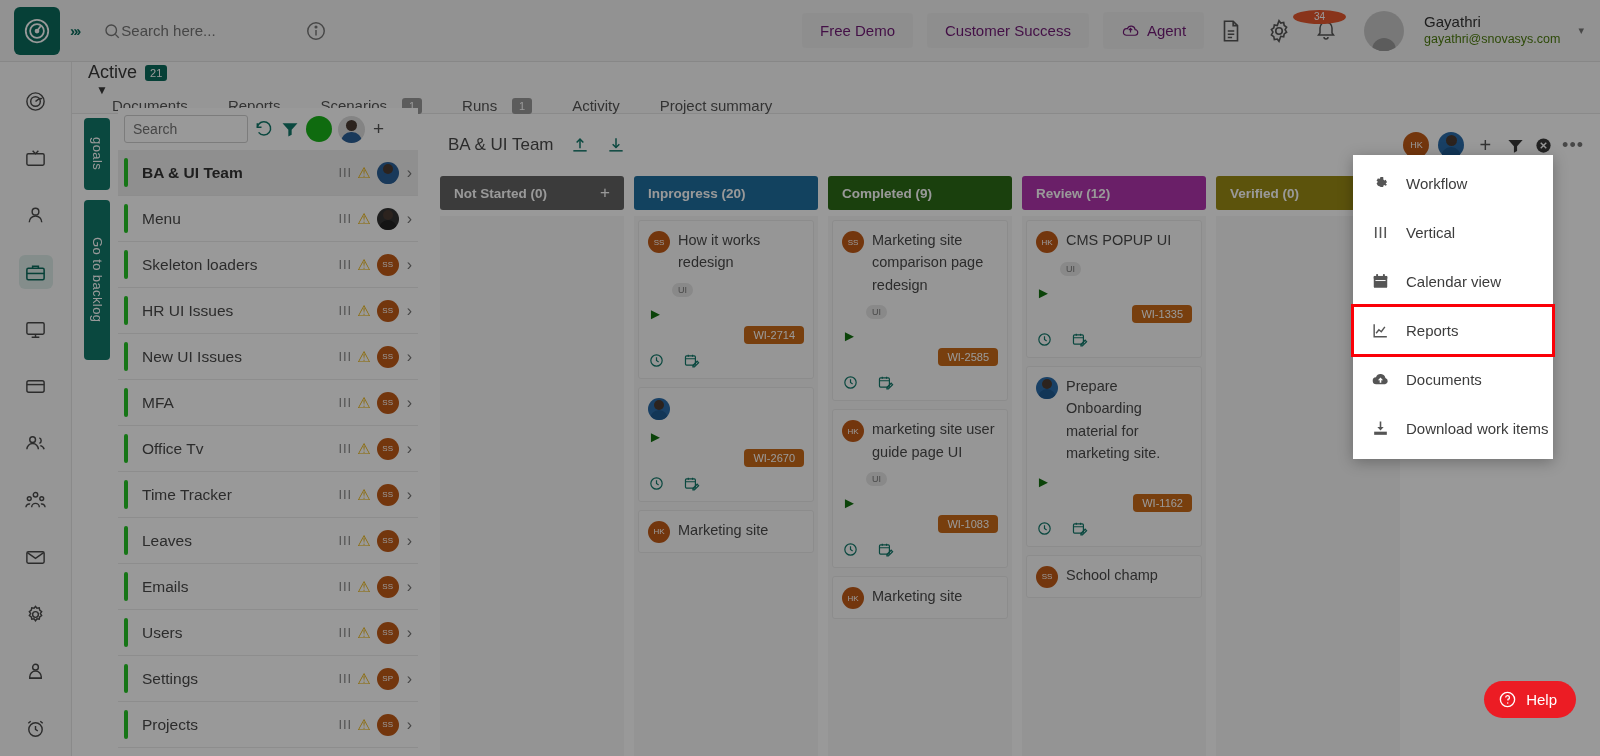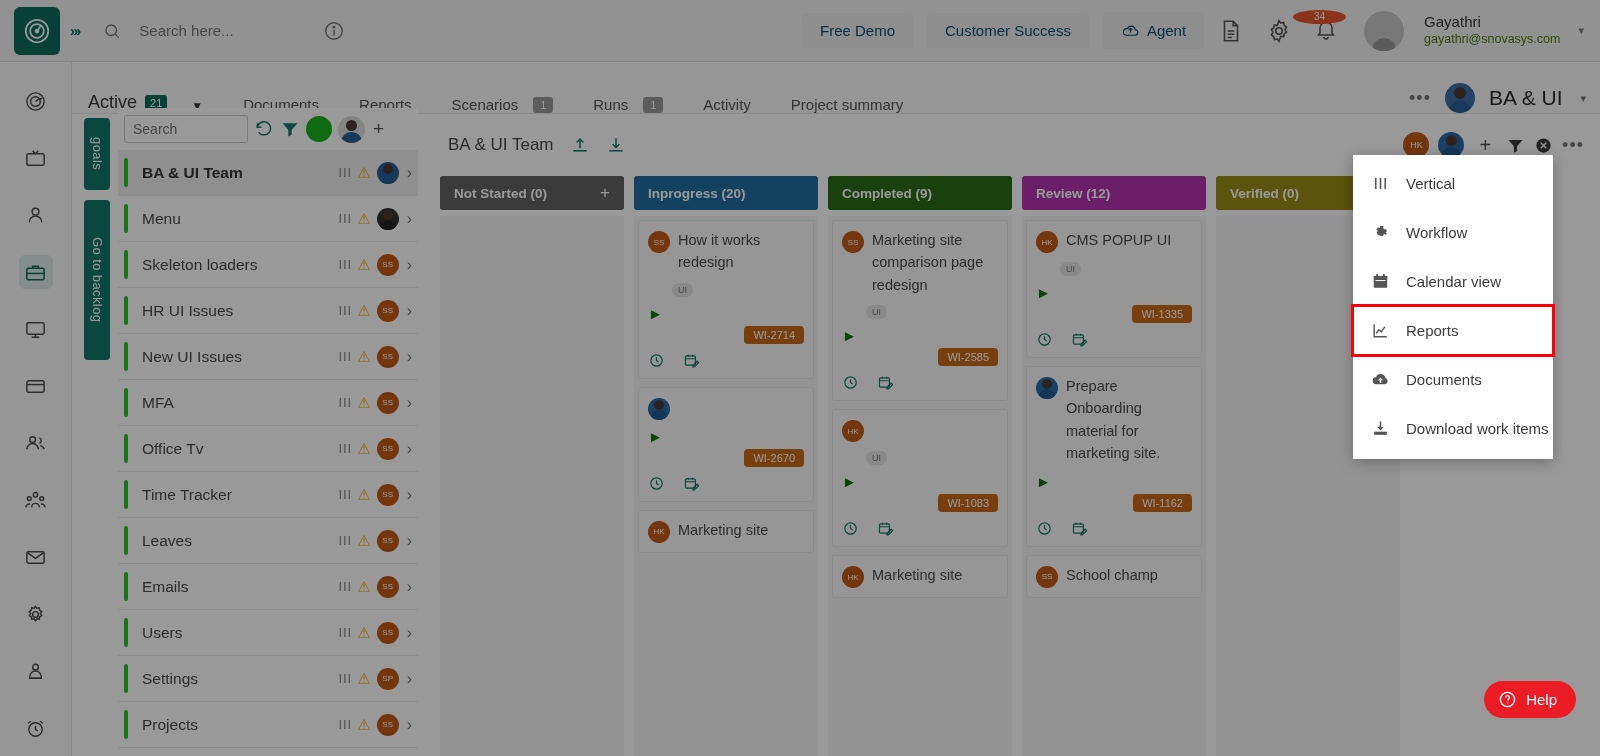--- a/index.html
+++ b/index.html
@@ -22,27 +22,27 @@
   .logo {
     width:46px; height:48px; margin-left:14px; border-radius:6px;
     background:#0b6b5c; display:flex; align-items:center; justify-content:center;
     flex:none;
   }
   .logo svg { width:30px; height:30px; }
   .chev-expand { margin-left:10px; color:#0b6b5c; font-size:15px; letter-spacing:-2px; font-weight:bold; flex:none;}
   .searchwrap { display:flex; align-items:center; margin-left:24px; height:36px; flex:none;}
   .searchwrap .mag { width:18px; height:18px; color:#777; flex:none;}
   .searchwrap input {
-    border:none; outline:none; background:transparent; margin-left:18px;
+    border:none; outline:none; background:transparent; 
     font-size:15px; color:#555; width:170px; font-family:inherit;
   }
   .info-ic { width:22px; height:22px; margin-left:14px; color:#777; flex:none;}
   .tb-spacer { flex:1 1 auto; }
   .tb-btn {
-    font-size:15px; color:#0c4a6e; padding:9px 18px; border-radius:4px;
+    font-size:15px; color:#701a75; padding:9px 18px; border-radius:4px;
     background:#ededed; margin-right:14px; white-space:nowrap; cursor:pointer;text-align:center;
   }
   .tb-btn.agent { display:flex; align-items:center; gap:7px; }
   .tb-icon { width:26px; height:26px; color:#555; margin-right:22px; cursor:pointer; flex:none;}
   .bell-wrap { position:relative; margin-right:26px; flex:none; cursor:pointer; }
   .bell-wrap svg { width:24px; height:24px; color:#555; }
   .bell-badge {
     position:absolute; top:-7px; right:-8px; background:#e4572e; color:#fff;
     border-radius:50%; min-width:18px; height:14px; font-size:10px;
     display:flex; align-items:center; justify-content:center; padding:0 21px;margin-left:20px;
@@ -55,21 +55,21 @@
   .avatar-big .body { width:24px;height:13px;border-radius:12px 12px 0 0;background:#9a9a9a;position:absolute; bottom:0;}
   .user-meta { margin-left:20px; line-height:1.25; }
   .user-meta .nm { font-size:15px; color:#333; }
   .user-meta .em { font-size:12.5px; color:#4d7c0f; }
   .caret-dn { margin:0 16px 0 18px; color:#777; font-size:11px; flex:none;}
 
   
   .subnav {
     position:absolute; left:72px; top:62px; width:1528px; height:52px;
     background:#fafafa; border-bottom:1px solid #e6e6e6;
-    display:flex; align-items:flex-end;
+    display:flex; align-items:flex-start;flex-direction:column;
   }
   .active-grp { display:flex; align-items:center; margin-left:16px; }
   .active-grp .lbl { font-size:18px; color:#3a3a3a; }
   .cnt-badge {
     background:#0b6b5c; color:#fff; font-size:11px; border-radius:3px;
     padding:2px 5px; margin-left:8px; min-width:20px; text-align:center;
   }
   .cnt-badge.grey { background:#9a9a9a; }
   .tri-dn { margin-left:24px; color:#3a3a3a; font-size:12px; cursor:pointer;}
   .subnav-items { display:flex; align-items:center; margin-left:40px; gap:40px; }
@@ -662,20 +662,21 @@
                   <path d="M14 19l6-6 2 2-6 6h-2z"></path>
                 </svg>
             </div>
           </div>
 
           <div class="card">
             <div class="card-top">
               <div class="card-ava hk">
                   <span>HK</span>
                 </div>
+              <div class="card-title">marketing site user guide page UI</div>
             </div>
             <div class="card-tag">UI</div>
             <div class="card-play">►</div>
             <div class="wi-row">
               <span class="wi-badge">WI-1083</span>
             </div>
             <div class="card-foot">
               <svg viewBox="0 0 24 24" fill="none" stroke="currentColor" stroke-width="1.7">
                   <circle cx="12" cy="12" r="8"></circle>
                   <path d="M12 7.5V12l3 2"></path>
@@ -771,36 +772,36 @@
         </div>
         <div class="col-body"></div>
       </div>
 
     </div>
   </div>
 
   <div class="scrim"></div>
 
   <div class="menu">
-    <div class="mi">
-      <span class="mico">
-        <svg viewBox="0 0 24 24" stroke="currentColor" stroke-width="2" fill="none">
-            <path d="M6 5v14M12 5v14M18 5v14"></path>
-          </svg>
-      </span>
-      <span class="mlab">Vertical</span>
-    </div>
     <div class="mi">
       <span class="mico">
         <svg viewBox="0 0 24 24" fill="currentColor">
             <path d="M12 8.2a3.8 3.8 0 1 0 0 7.6 3.8 3.8 0 0 0 0-7.6zm0 5.9a2.1 2.1 0 1 1 0-4.2 2.1 2.1 0 0 1 0 4.2z"></path>
             <path d="M20.3 13.6l-1.5-.9a7 7 0 0 0 0-1.4l1.5-.9-1.8-3.1-1.6.8a7 7 0 0 0-1.2-.7L15.4 3.8h-3.6L11.6 5.5a7 7 0 0 0-1.2.7l-1.6-.8-1.8 3.1 1.5.9a7 7 0 0 0 0 1.4l-1.5.9 1.8 3.1 1.6-.8c.38.29.78.52 1.2.7l.2 1.7h3.6l.2-1.7c.42-.18.82-.41 1.2-.7l1.6.8z"></path>
           </svg>
       </span>
       <span class="mlab">Workflow</span>
+    </div>
+    <div class="mi">
+      <span class="mico">
+        <svg viewBox="0 0 24 24" stroke="currentColor" stroke-width="2" fill="none">
+            <path d="M6 5v14M12 5v14M18 5v14"></path>
+          </svg>
+      </span>
+      <span class="mlab">Vertical</span>
     </div>
     <div class="mi">
       <span class="mico">
         <svg viewBox="0 0 24 24" fill="currentColor">
             <rect x="3.5" y="5" width="17" height="15" rx="1.5"></rect>
             <rect x="3.5" y="5" width="17" height="3.4" fill="currentColor"></rect>
             <rect x="6.5" y="2.6" width="2.4" height="3.4" rx="1"></rect>
             <rect x="15.1" y="2.6" width="2.4" height="3.4" rx="1"></rect>
             <rect x="5.6" y="10.2" width="12.8" height="1.2" fill="#fff"></rect>
           </svg>

